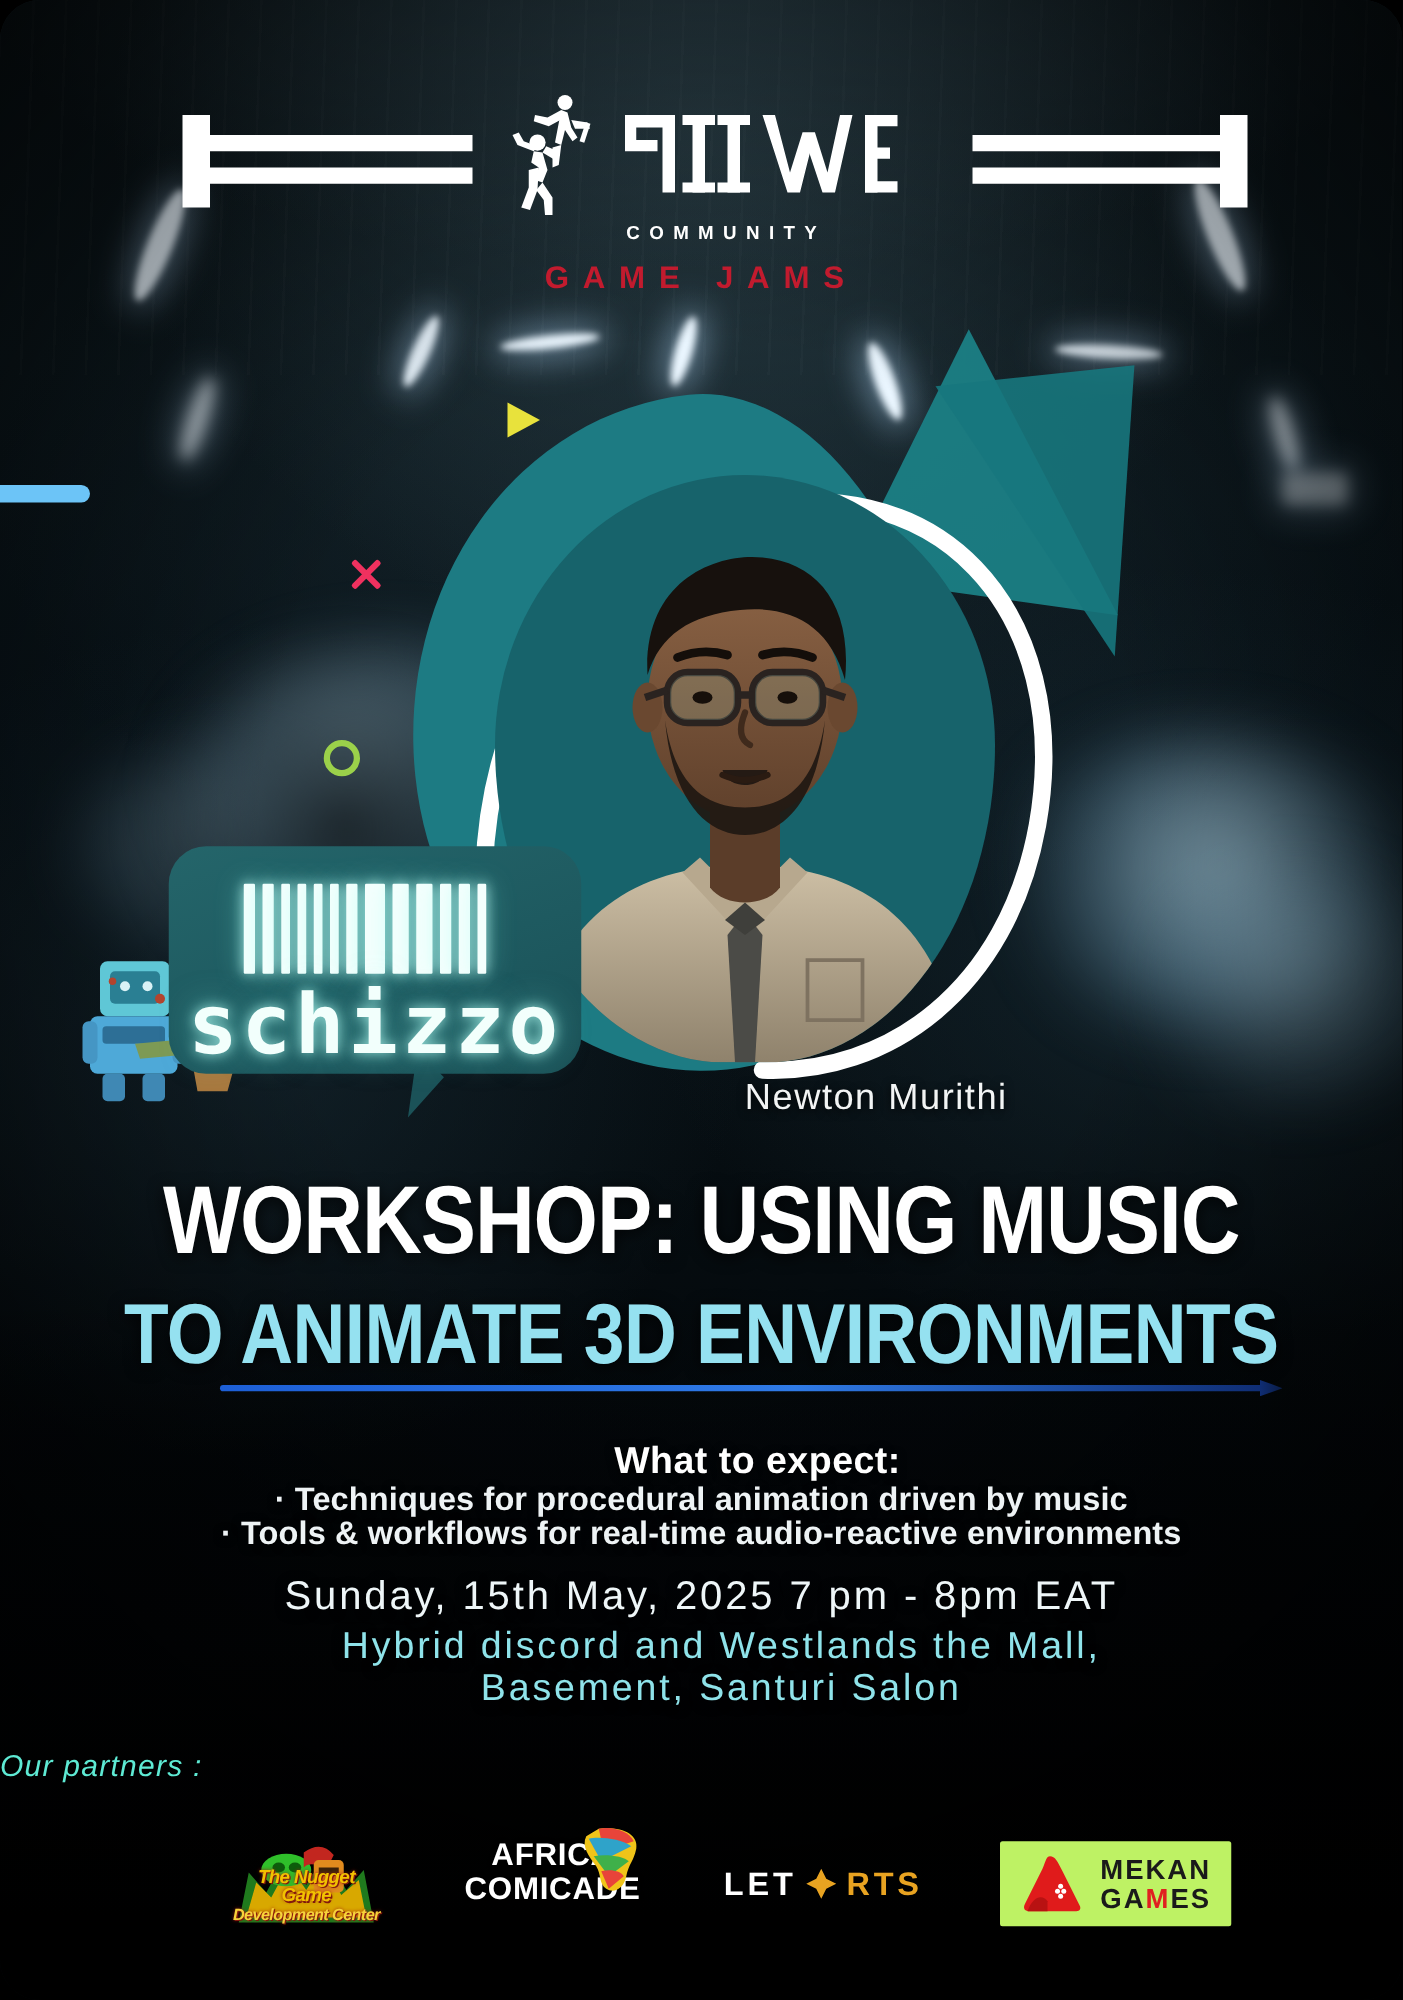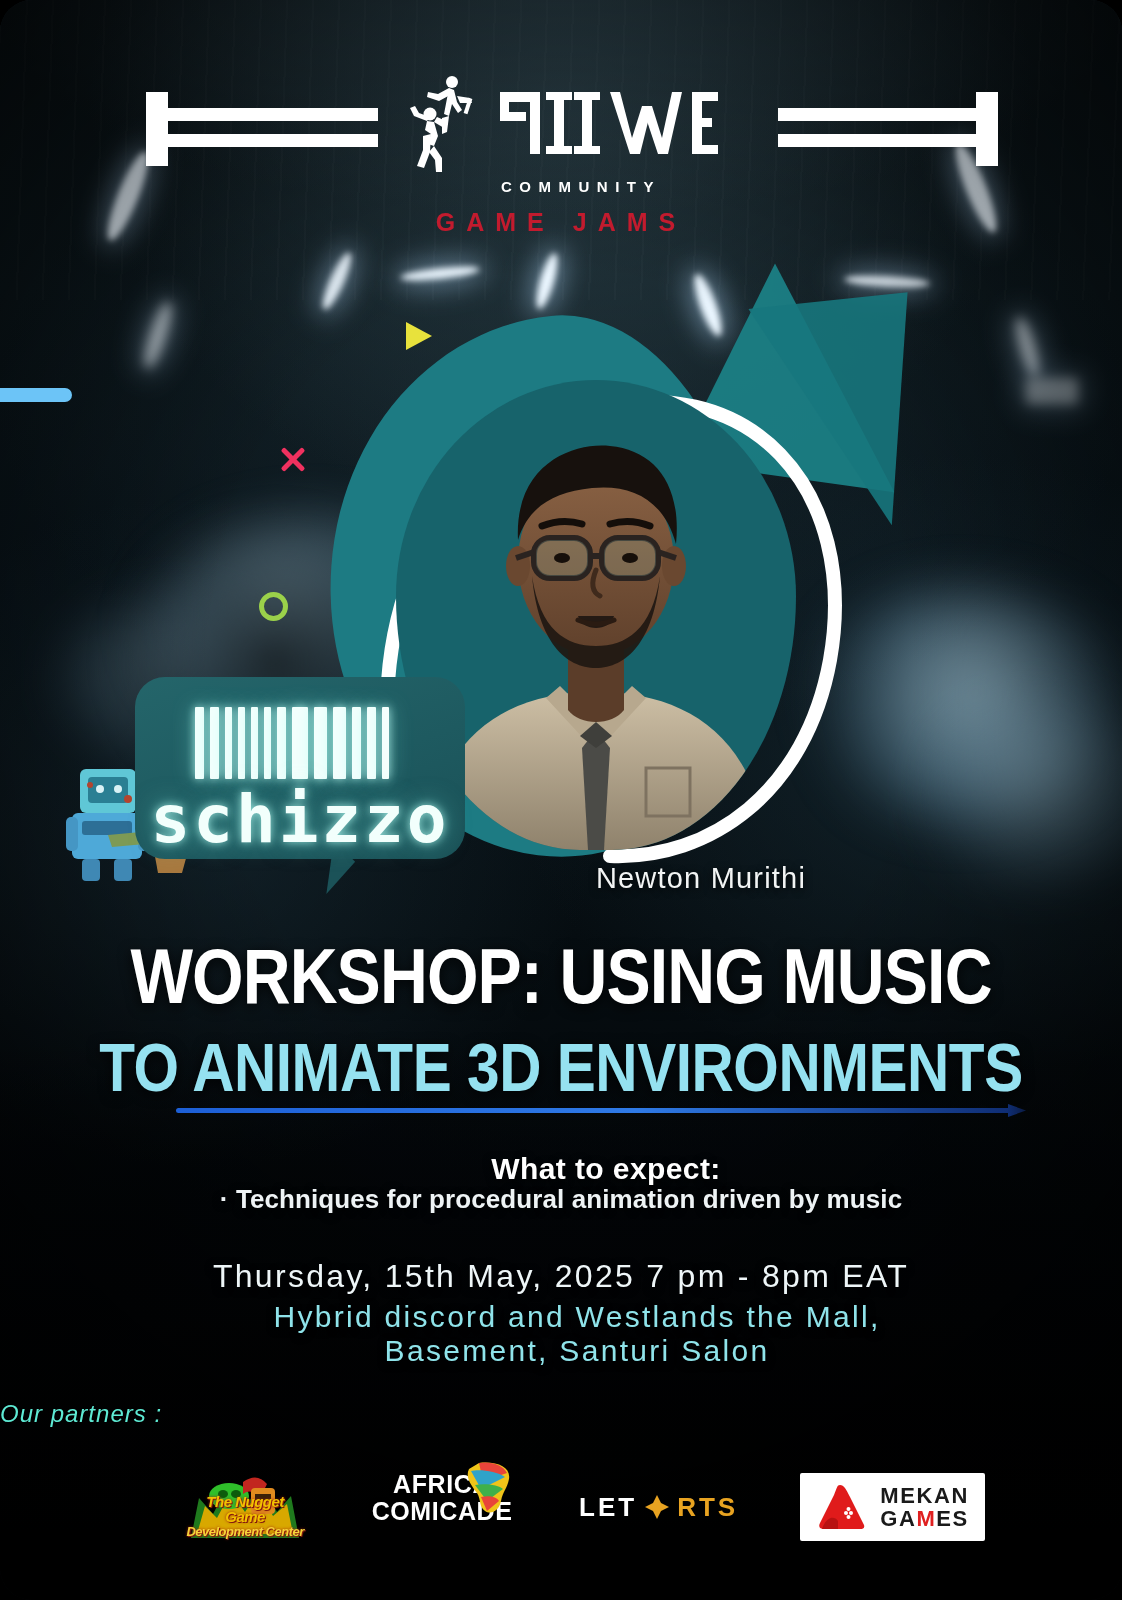--- a/index.html
+++ b/index.html
@@ -230,21 +230,21 @@
     text-align:center;text-shadow:0 0 4px rgba(0,0,0,.9);
   }
 
   
   .letarts{display:flex;align-items:center;gap:7px;}
   .letarts .let{color:#fff;font-weight:700;font-size:26px;letter-spacing:3px;}
   .letarts .arts{color:#e8a321;font-weight:700;font-size:26px;letter-spacing:3px;}
 
   
   .mekan{
-    background:#ffffff;border-radius:2px;padding:10px 16px;display:flex;align-items:center;gap:12px;
+    background:#bef264;border-radius:2px;padding:10px 16px;display:flex;align-items:center;gap:12px;
   }
   .mekan .mk-txt{line-height:23px;}
   .mekan .mk-l{font-weight:800;font-size:22px;letter-spacing:1.6px;color:#1a1a1a;}
   .mekan .mk-l .red{color:#e02020;}
 </style>
 </head>
 <body>
 
 <div id="poster">
 
@@ -454,22 +454,23 @@
   </div>
 
   <div class="speaker-name">Newton Murithi</div>
 
   <div class="title1">WORKSHOP: USING MUSIC</div>
   <div class="title2">TO ANIMATE 3D ENVIRONMENTS</div>
   <div class="title-rule"></div>
 
   <div class="expect-h">What to expect:</div>
   <div class="expect-l expect-l1">· Techniques for procedural animation driven by music</div>
-
-  <div class="when">Thursday, 15th May, 2025 7 pm - 8pm EAT</div>
+  <div class="expect-l expect-l2">· Tools &amp; workflows for real-time audio-reactive environments</div>
+
+  <div class="when">Sunday, 15th May, 2025 7 pm - 8pm EAT</div>
   <div class="where where1">Hybrid discord and Westlands the Mall,</div>
   <div class="where where2">Basement, Santuri Salon</div>
 
   <div class="partners-label">Our partners :</div>
 
   <div class="partners-row">
 
     <div class="plogo">
       <div class="nugget">
         <svg viewBox="0 0 120 78" width="120" height="78">

